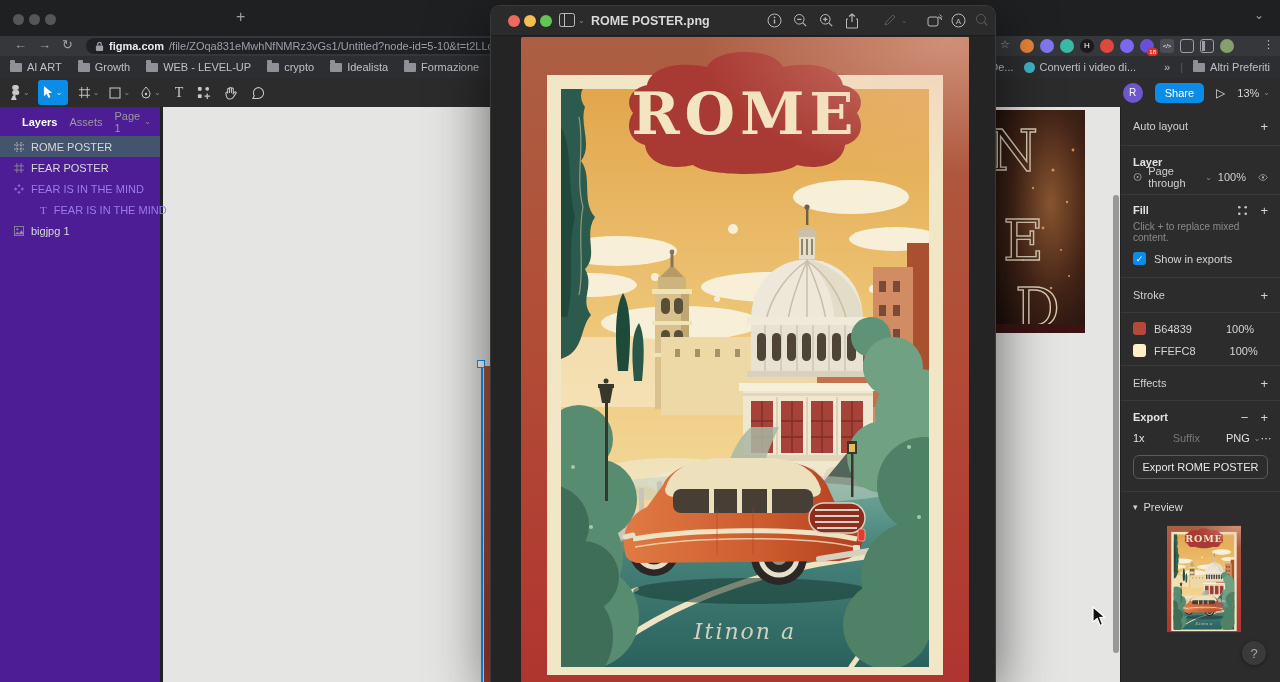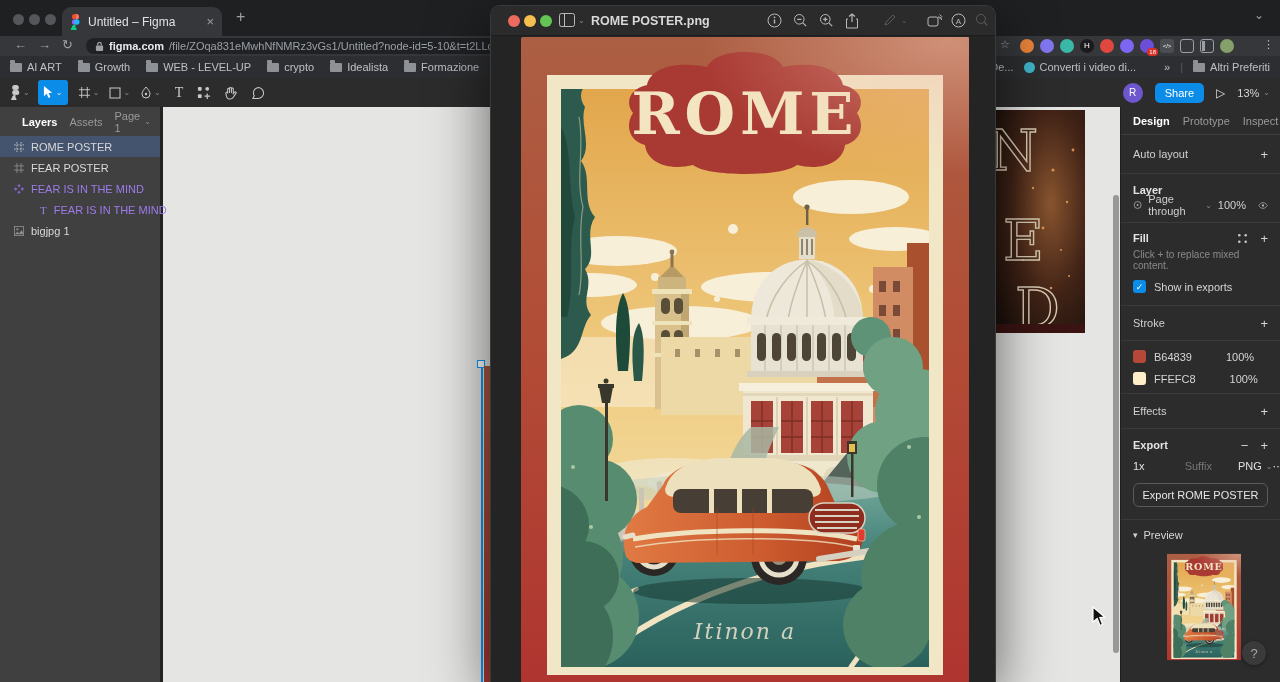--- a/index.html
+++ b/index.html
@@ -43,21 +43,21 @@
   .tool .chev { font-size:8px; color:#8A8A8A; }
   .tool.active-tile { background:#0C8CE9; border-radius:3px; width:30px; height:25px; justify-content:center; margin-left:8px; }
   .tb-right { margin-left:auto; display:flex; align-items:center; gap:12px; padding-right:10px; }
   .avatar { width:20px; height:20px; border-radius:50%; background:#6E56CF; color:#fff; font-size:10px; display:flex; align-items:center; justify-content:center; }
   .share-btn { background:#0C8CE9; color:#fff; font-size:11px; border-radius:5px; padding:4px 10px; }
   .play-ic { color:#E0E0E0; font-size:12px; }
   .zoom-ctl { color:#D4D4D4; font-size:11px; display:flex; gap:4px; align-items:center; }
   .zoom-ctl .chev { font-size:8px; color:#8A8A8A; }
 
   
-  .sidebar { position:absolute; left:0; top:107px; width:160px; height:575px; background:#404040; font-size:11px; z-index:3; }
+  .sidebar { position:absolute; left:0; top:107px; width:160px; height:575px; background:#4c1d95; font-size:11px; z-index:3; }
   .sb-tabs { height:29px; display:flex; align-items:center; padding:0 10px; gap:12px; color:#9A9A9A; }
   .sb-tabs .active { color:#FFFFFF; font-weight:bold; }
   .sb-page { margin-left:auto; display:flex; align-items:center; gap:4px; }
   .layer-row { height:21px; display:flex; align-items:center; padding-left:14px; gap:7px; color:#D8D8D8; white-space:nowrap; }
   .layer-row.selected { background:#44536E; }
   .layer-row.indent { padding-left:40px; }
   .layer-row.purple { color:#9D7BEA; }
   .lic { flex:none; display:flex; }
 
   
@@ -88,51 +88,40 @@
   .hint { color:#8A8A8A; font-size:10px; padding-bottom:9px; margin-top:-4px; }
   .chk-row { display:flex; align-items:center; gap:8px; padding-bottom:12px; }
   .chkbox { width:13px; height:13px; background:#0C8CE9; border-radius:3px; color:#fff; font-size:9px; display:flex; align-items:center; justify-content:center; }
   .blend-row { display:flex; align-items:center; gap:6px; height:24px; margin-top:-8px; padding-bottom:10px; color:#D0D0D0; }
   .blend-row .opacity { margin-left:auto; margin-right:6px; }
   .tiny-chev { font-size:8px; color:#8A8A8A; }
   .color-row { display:flex; align-items:flex-end; gap:8px; height:22px; }
   .swatch { width:13px; height:13px; border-radius:3px; }
   .color-row .pct { margin-left:26px; }
   .exp-row { display:flex; align-items:center; height:22px; margin-top:-6px; color:#E0E0E0; }
-  .exp-row .suffix { color:#777; margin-left:40px; }
+  .exp-row .suffix { color:#777; margin-left:28px; }
   .exp-row .fmt { margin-left:26px; display:flex; gap:4px; align-items:center; }
   .exp-row .more { margin-left:auto; letter-spacing:1px; }
   .export-btn { margin:6px 0 12px 0; height:24px; border:1px solid #5A5A5A; border-radius:6px; text-align:center; line-height:22px; color:#E6E6E6; }
   .prev-head { display:flex; align-items:center; gap:6px; height:30px; color:#D8D8D8; }
   .thumb-wrap { padding:2px 0 0 34px; }
 
   .help-fab { position:absolute; left:1242px; top:641px; width:24px; height:24px; border-radius:50%; background:#3A3A3A; color:#A8A8A8; font-size:13px; display:flex; align-items:center; justify-content:center; z-index:6; box-shadow:0 1px 4px rgba(0,0,0,.4); }
   .cursor { position:absolute; left:1092px; top:606px; z-index:9; }
   .hidden-defs { position:absolute; width:0; height:0; overflow:hidden; }
 </style>
 </head>
 <body>
 
 <div id="screen">
 
   <div class="tabstrip">
     <span class="traffic" style="left:13px"></span>
     <span class="traffic" style="left:29px"></span>
     <span class="traffic" style="left:45px"></span>
-    <div class="chrome-tab">
-      <svg width="11" height="16" viewBox="0 0 12 18">
-        <path d="M2 3a3 3 0 0 1 3-3h1v6H5a3 3 0 0 1-3-3z" fill="#F24E1E"></path>
-        <path d="M6 0h1a3 3 0 1 1 0 6H6z" fill="#FF7262"></path>
-        <path d="M2 9a3 3 0 0 1 3-3h1v6H5a3 3 0 0 1-3-3z" fill="#A259FF"></path>
-        <circle cx="7.5" cy="9" r="3" fill="#1ABCFE"></circle>
-        <path d="M2 15a3 3 0 0 1 3-3h1v3a3 3 0 1 1-4 0z" fill="#0ACF83"></path>
-      </svg>
-      <span class="title">Untitled – Figma</span>
-      <span class="tab-close">×</span>
-    </div>
     <span class="newtab">+</span>
     <span class="strip-chev">⌄</span>
   </div>
 
   <div class="navbar">
     <span class="nav-ic" style="left:14px">←</span>
     <span class="nav-ic" style="left:38px">→</span>
     <span class="nav-ic" style="left:62px">↻</span>
     <div class="omnibox">
       <svg width="9" height="11" viewBox="0 0 10 12">
@@ -357,25 +346,20 @@
             <rect x="0.5" y="0.5" width="11" height="11" fill="none" stroke="#8F8F8F"></rect>
             <circle cx="4" cy="4" r="1.3" fill="#8F8F8F"></circle>
             <path d="M1 10l3-3 2 2 3-4 2 3v2z" fill="#8F8F8F"></path>
           </svg>
         </span>
       <span>bigjpg 1</span>
     </div>
   </div>
 
   <div class="panel-right">
-    <div class="rp-tabs">
-      <span class="active">Design</span>
-      <span>Prototype</span>
-      <span>Inspect</span>
-    </div>
 
     <div class="sec">
       <div class="sec-head">
         <span class="sec-title dim">Auto layout</span>
         <span class="sec-icons">
             <span>+</span>
           </span>
       </div>
     </div>
 

